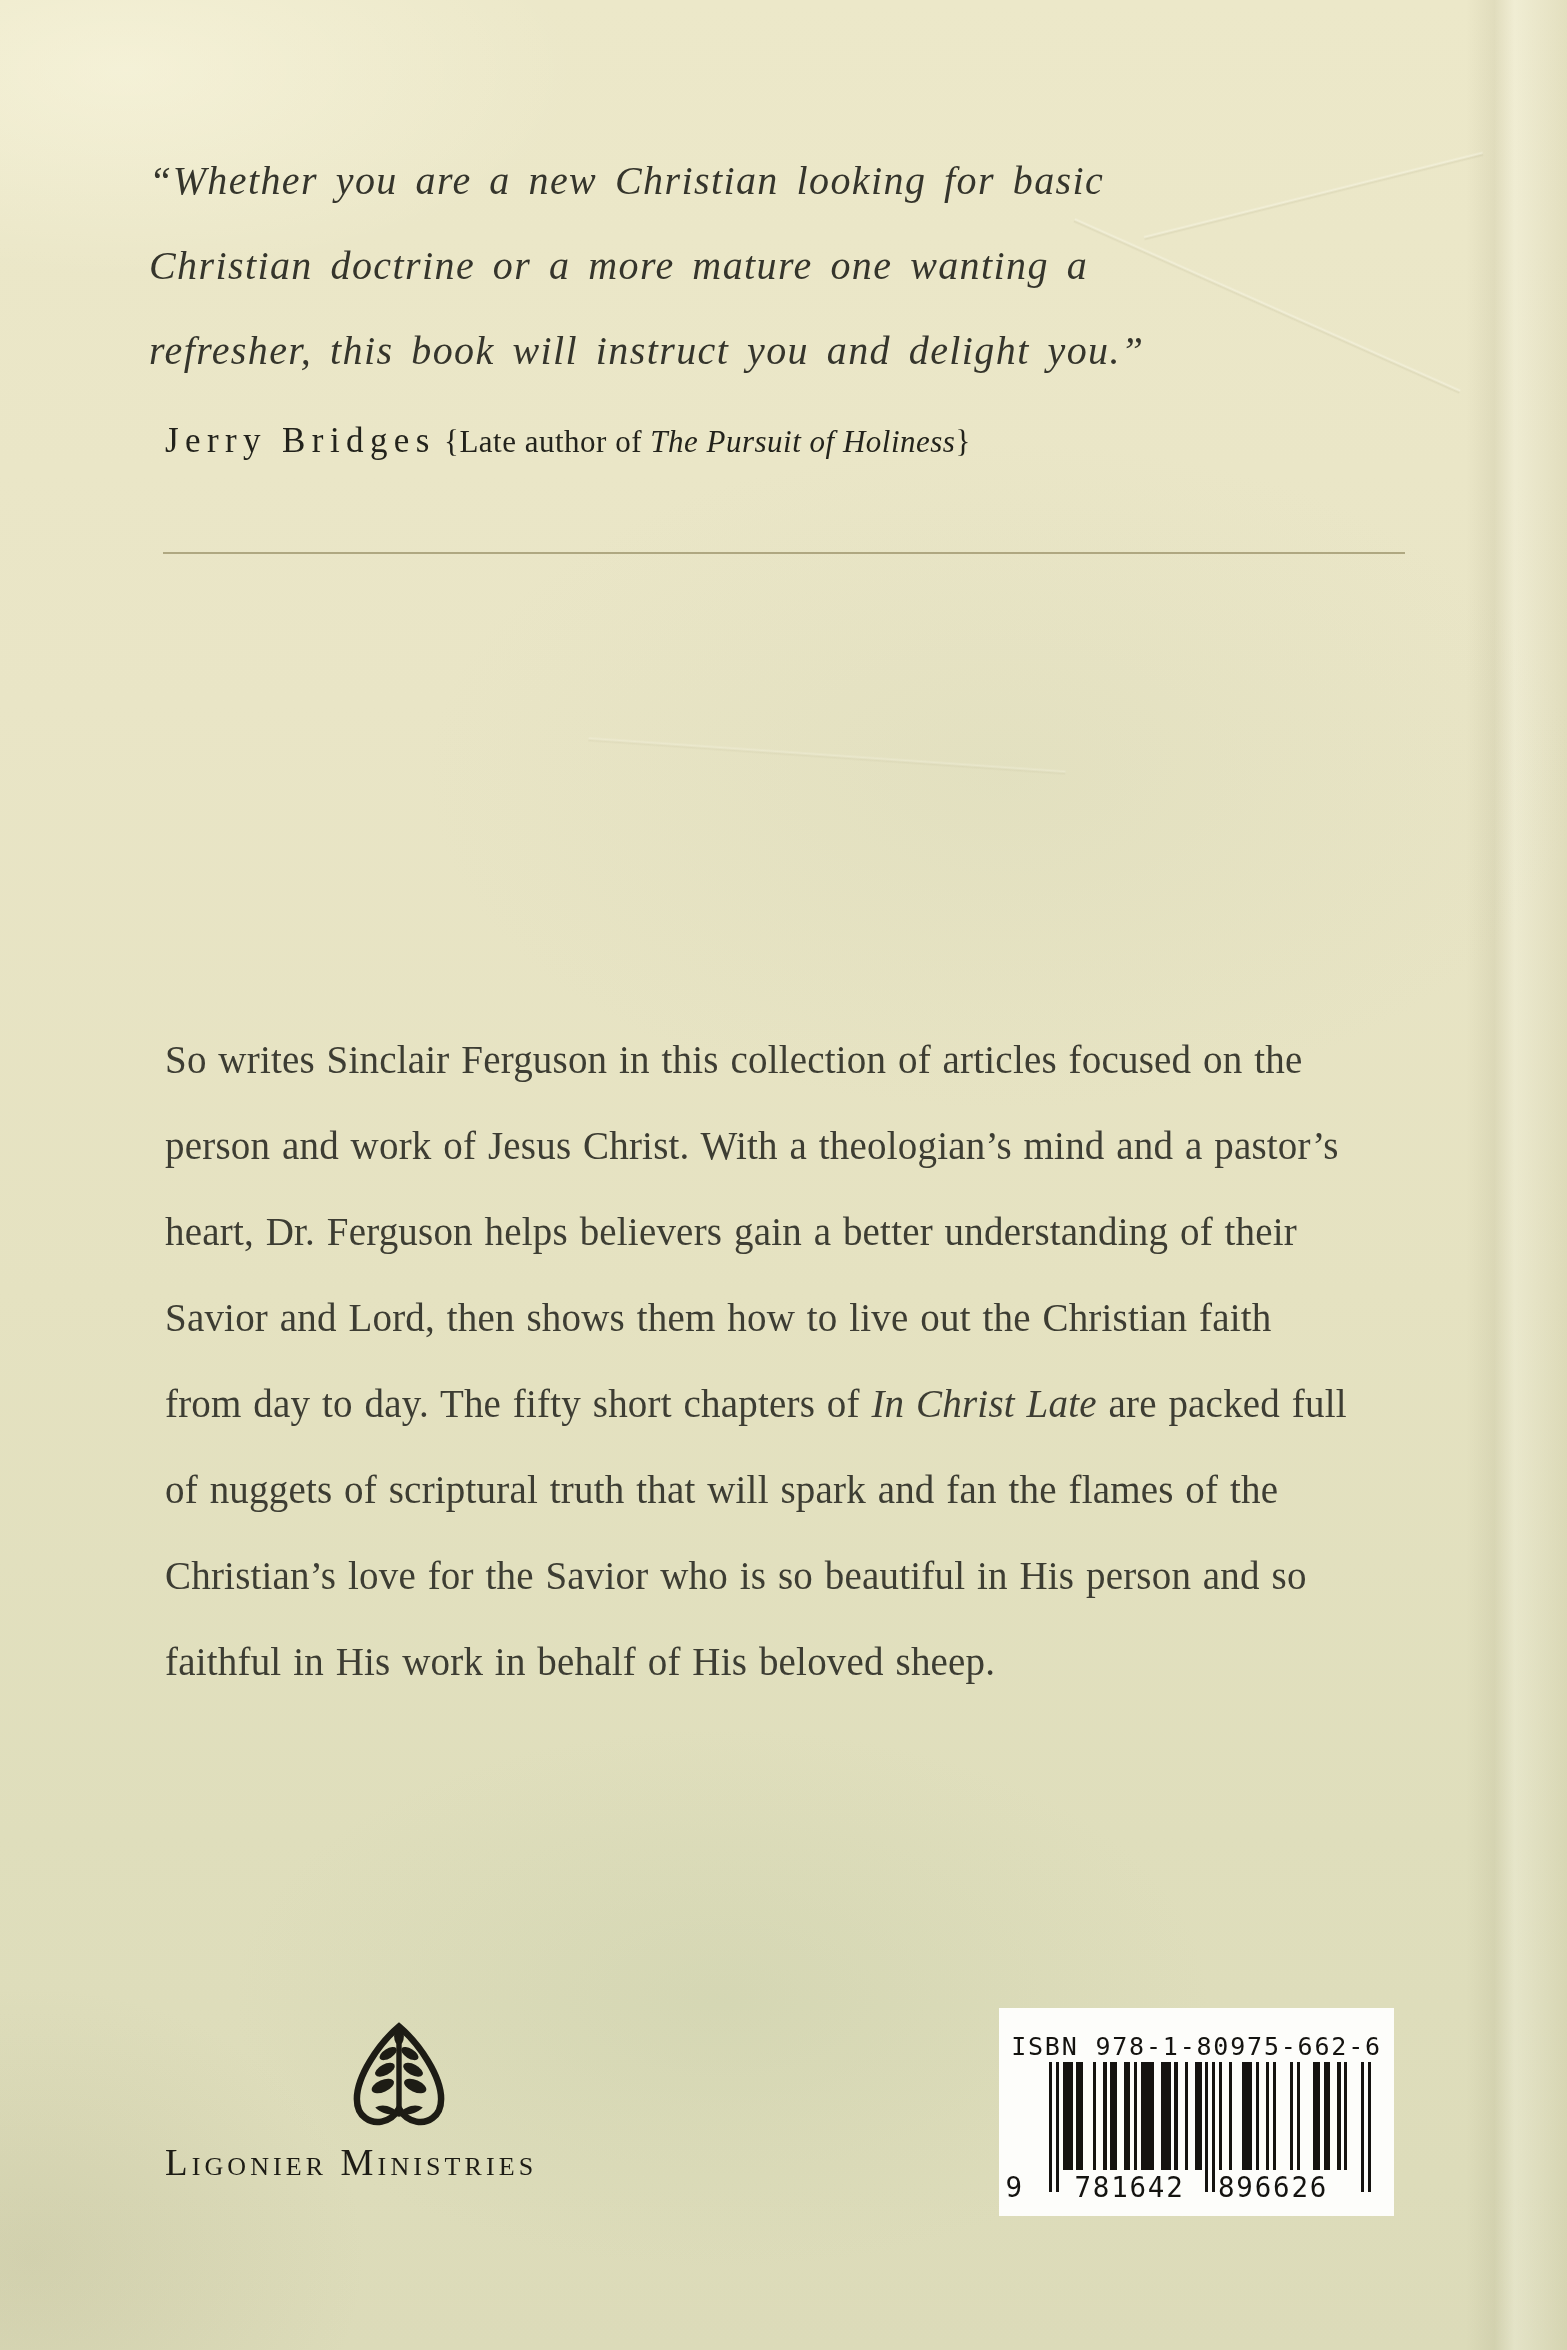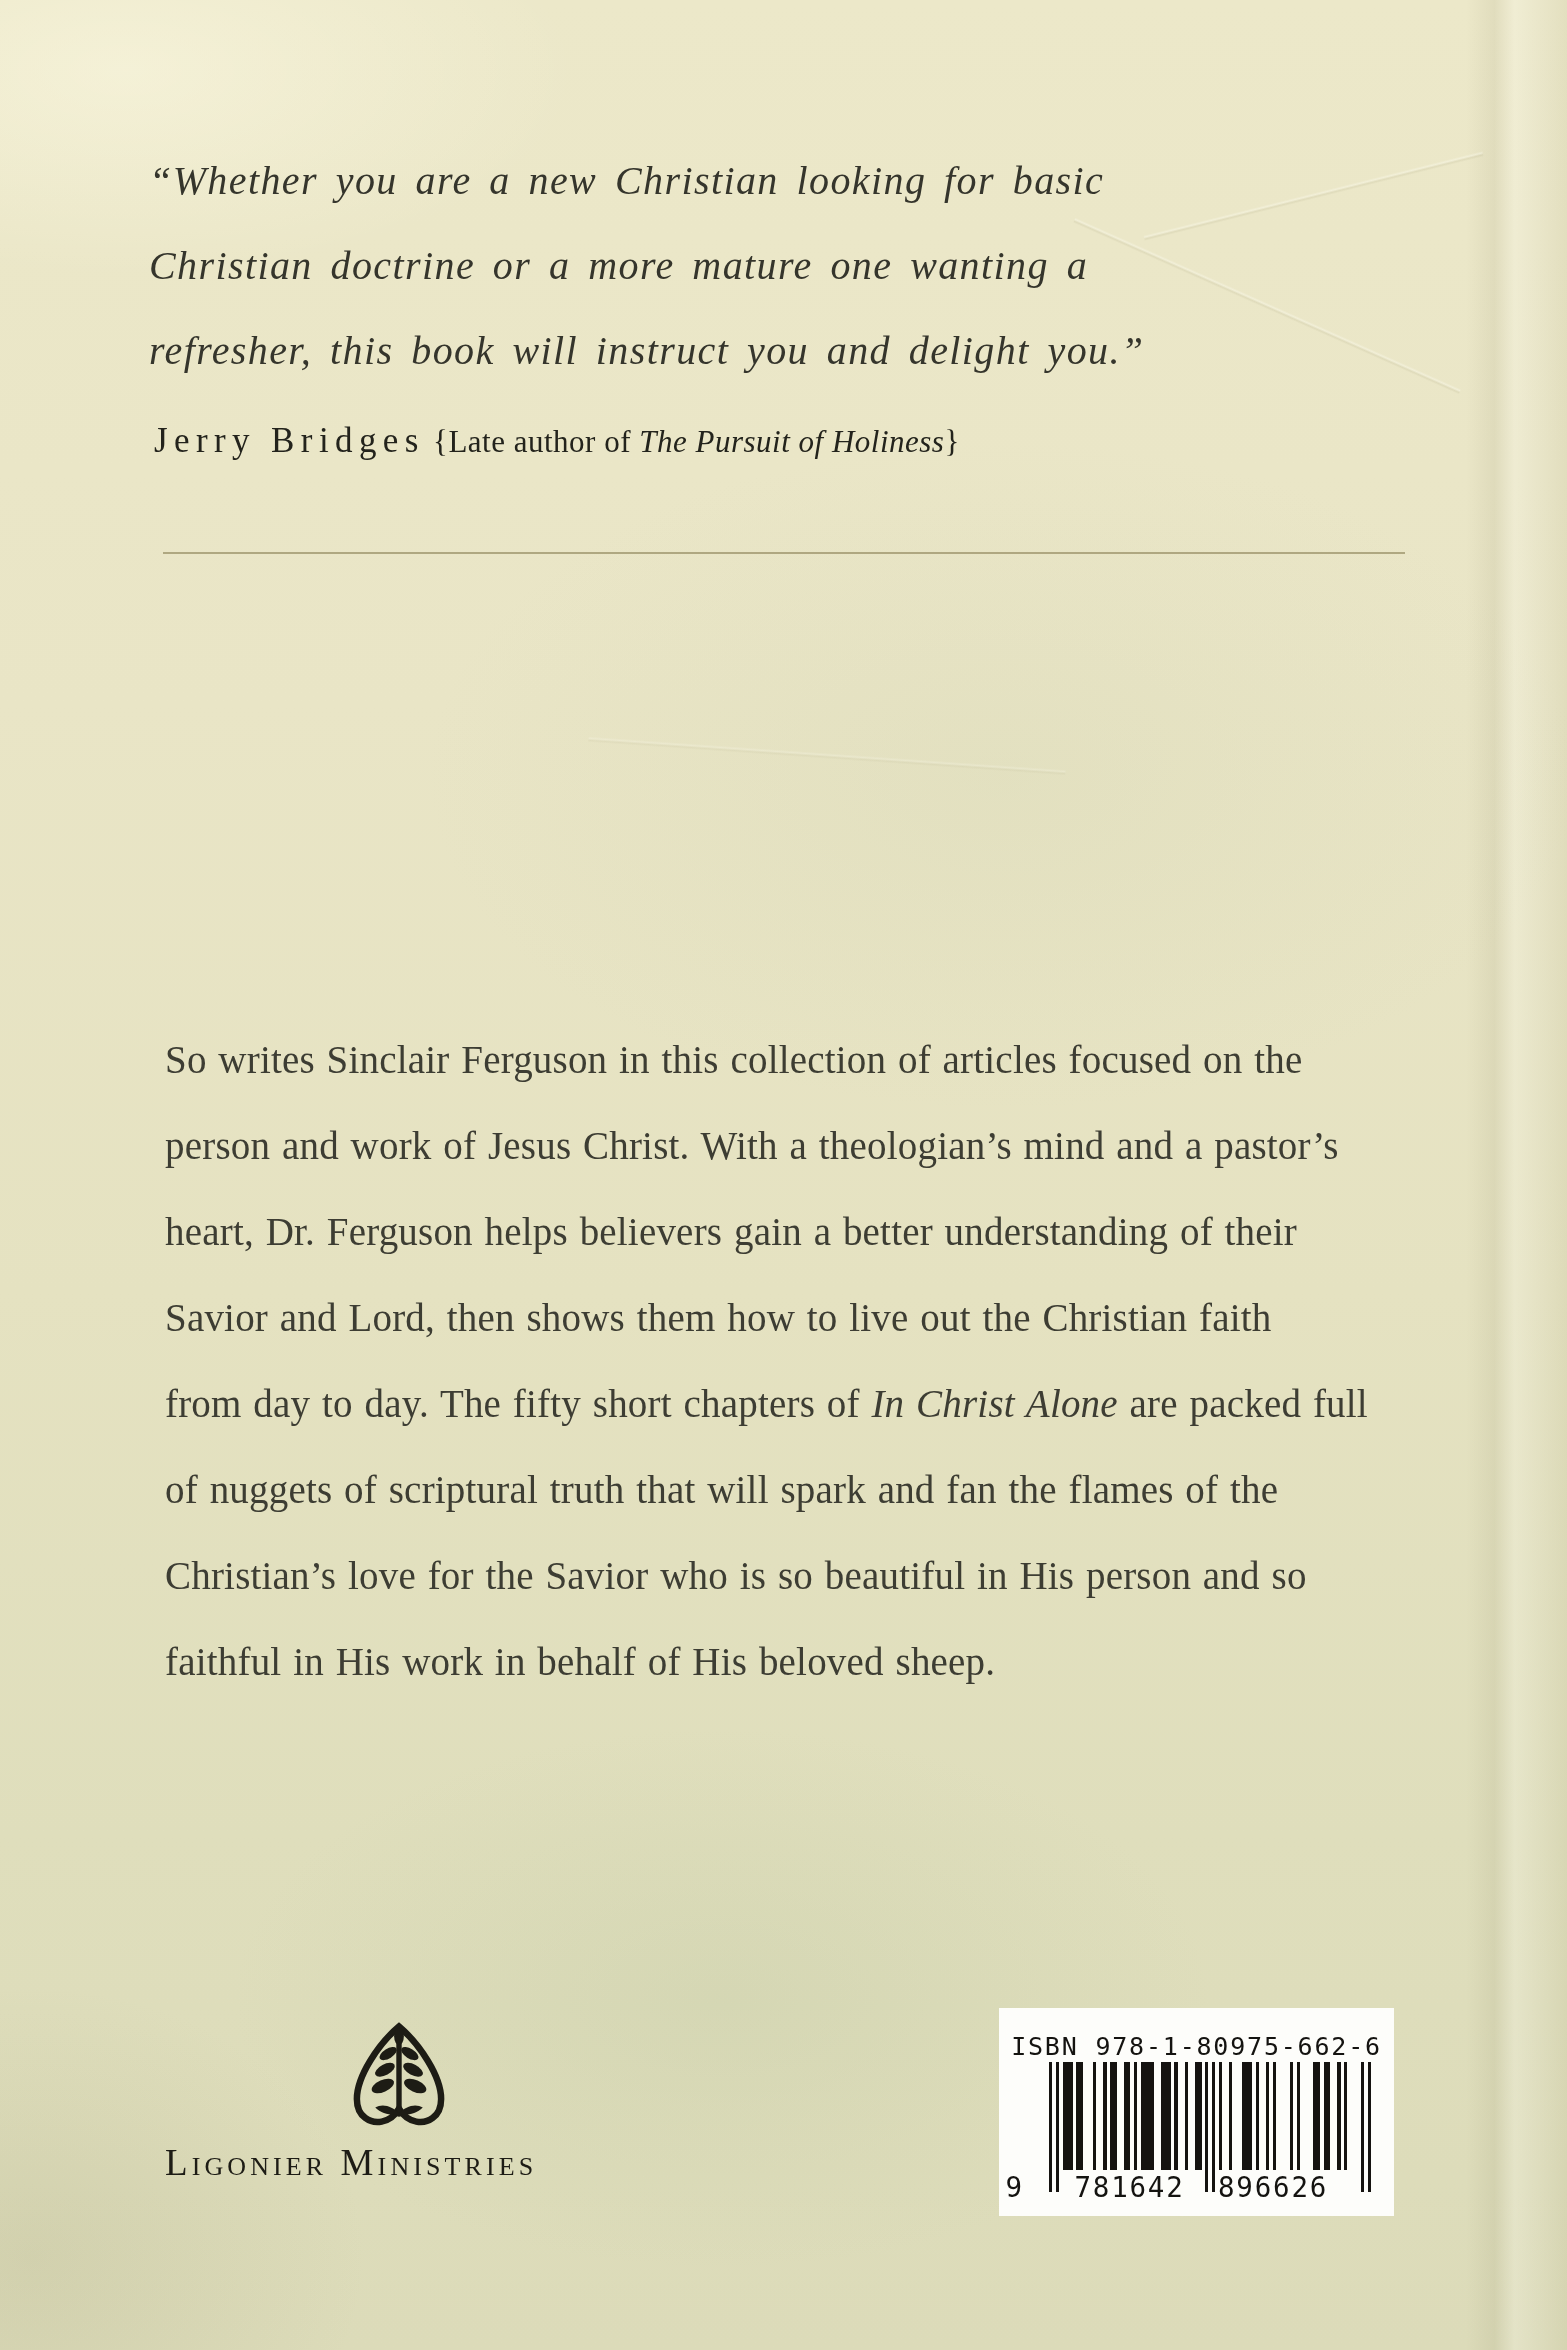--- a/index.html
+++ b/index.html
@@ -23,21 +23,21 @@
   .crease.c2{width:349px;height:5.5px;left:1139px;top:193px;transform:rotate(-14deg);}
   .crease.c3{width:478px;height:5.5px;left:588px;top:753px;transform:rotate(4deg);opacity:.6;}
 
   .endorse-quote{
     position:absolute;left:149px;top:138px;
     font-style:italic;font-size:40px;line-height:85px;
     letter-spacing:1.4px;word-spacing:6.4px;
     color:#35352c;white-space:pre;
   }
   .attribution{
-    position:absolute;left:154px;top:418px;
+    position:absolute;left:165px;top:418px;
     font-size:31px;line-height:46px;color:#23231c;white-space:pre;
   }
   .attribution .endorser{font-size:35px;letter-spacing:6.4px;}
   .attribution .credit{letter-spacing:0.5px;}
   .attribution .credit-title{font-style:italic;}
 
   .divider{position:absolute;left:163px;top:552px;width:1242px;height:1.8px;background:#a59c74;opacity:.85;}
 
   .author-quote{
     position:absolute;left:154px;top:614px;
@@ -98,21 +98,21 @@
 
   <div class="attribution"><span class="endorser">Jerry Bridges</span><span class="credit"> {Late author of </span><span class="credit credit-title">The Pursuit of Holiness</span><span class="credit">}</span></div>
 
   <div class="divider"></div>
 
 
   <div class="description"><span>So writes Sinclair Ferguson in this collection of articles focused on the
 person and work of Jesus Christ. With a theologian’s mind and a pastor’s
 heart, Dr. Ferguson helps believers gain a better understanding of their
 Savior and Lord, then shows them how to live out the Christian faith
-from day to day. The fifty short chapters of </span><span class="ital">In Christ Alone</span><span> are packed full
+from day to day. The fifty short chapters of </span><span class="ital">In Christ Late</span><span> are packed full
 of nuggets of scriptural truth that will spark and fan the flames of the
 Christian’s love for the Savior who is so beautiful in His person and so
 faithful in His work in behalf of His beloved sheep.</span></div>
 
   <div class="logo-block">
     <svg class="logo-icon" width="108" height="110" viewBox="0 0 100 100">
       <g fill="none" stroke="#1d1c15" stroke-width="6" stroke-linecap="round">
         <path d="M50 7 C 31 23, 11 53, 11 74 C 11 91, 24 97, 34 95 C 42 93.5, 46.5 89, 50 83 C 53.5 89, 58 93.5, 66 95 C 76 97, 89 91, 89 74 C 89 53, 69 23, 50 7 Z"></path>
         <path d="M50 88 L50 22" stroke-width="5"></path>
       </g>

